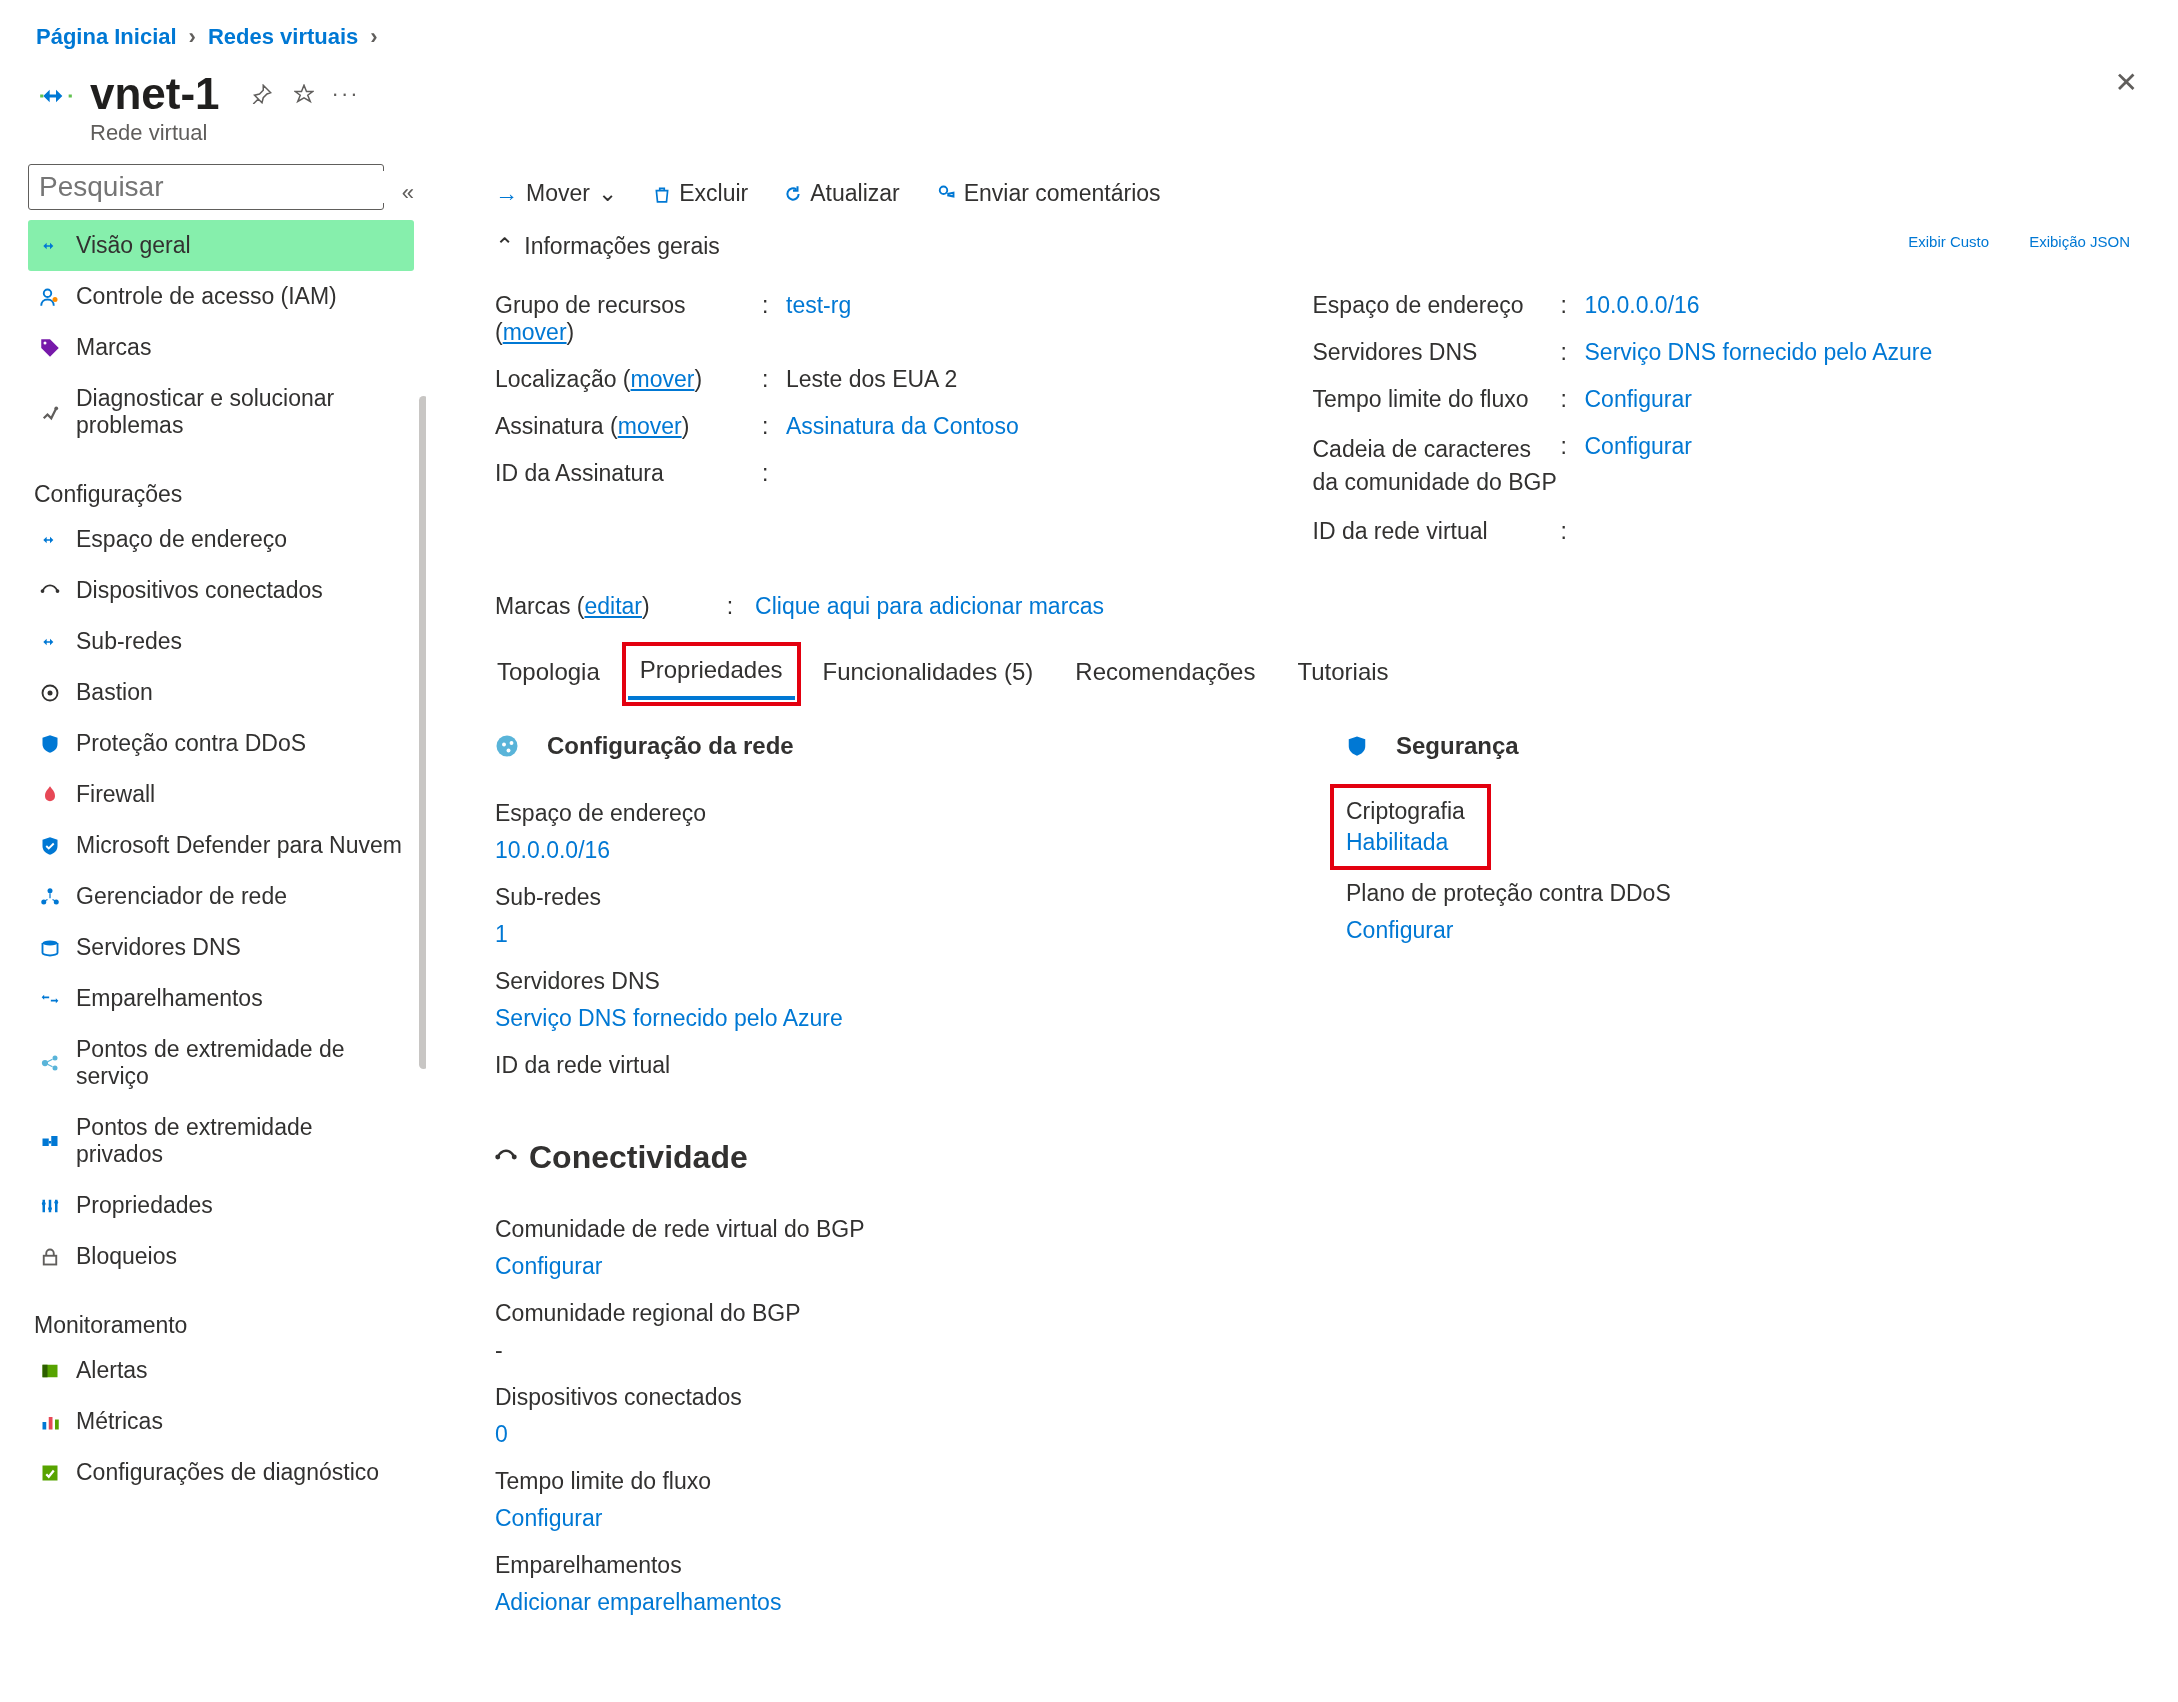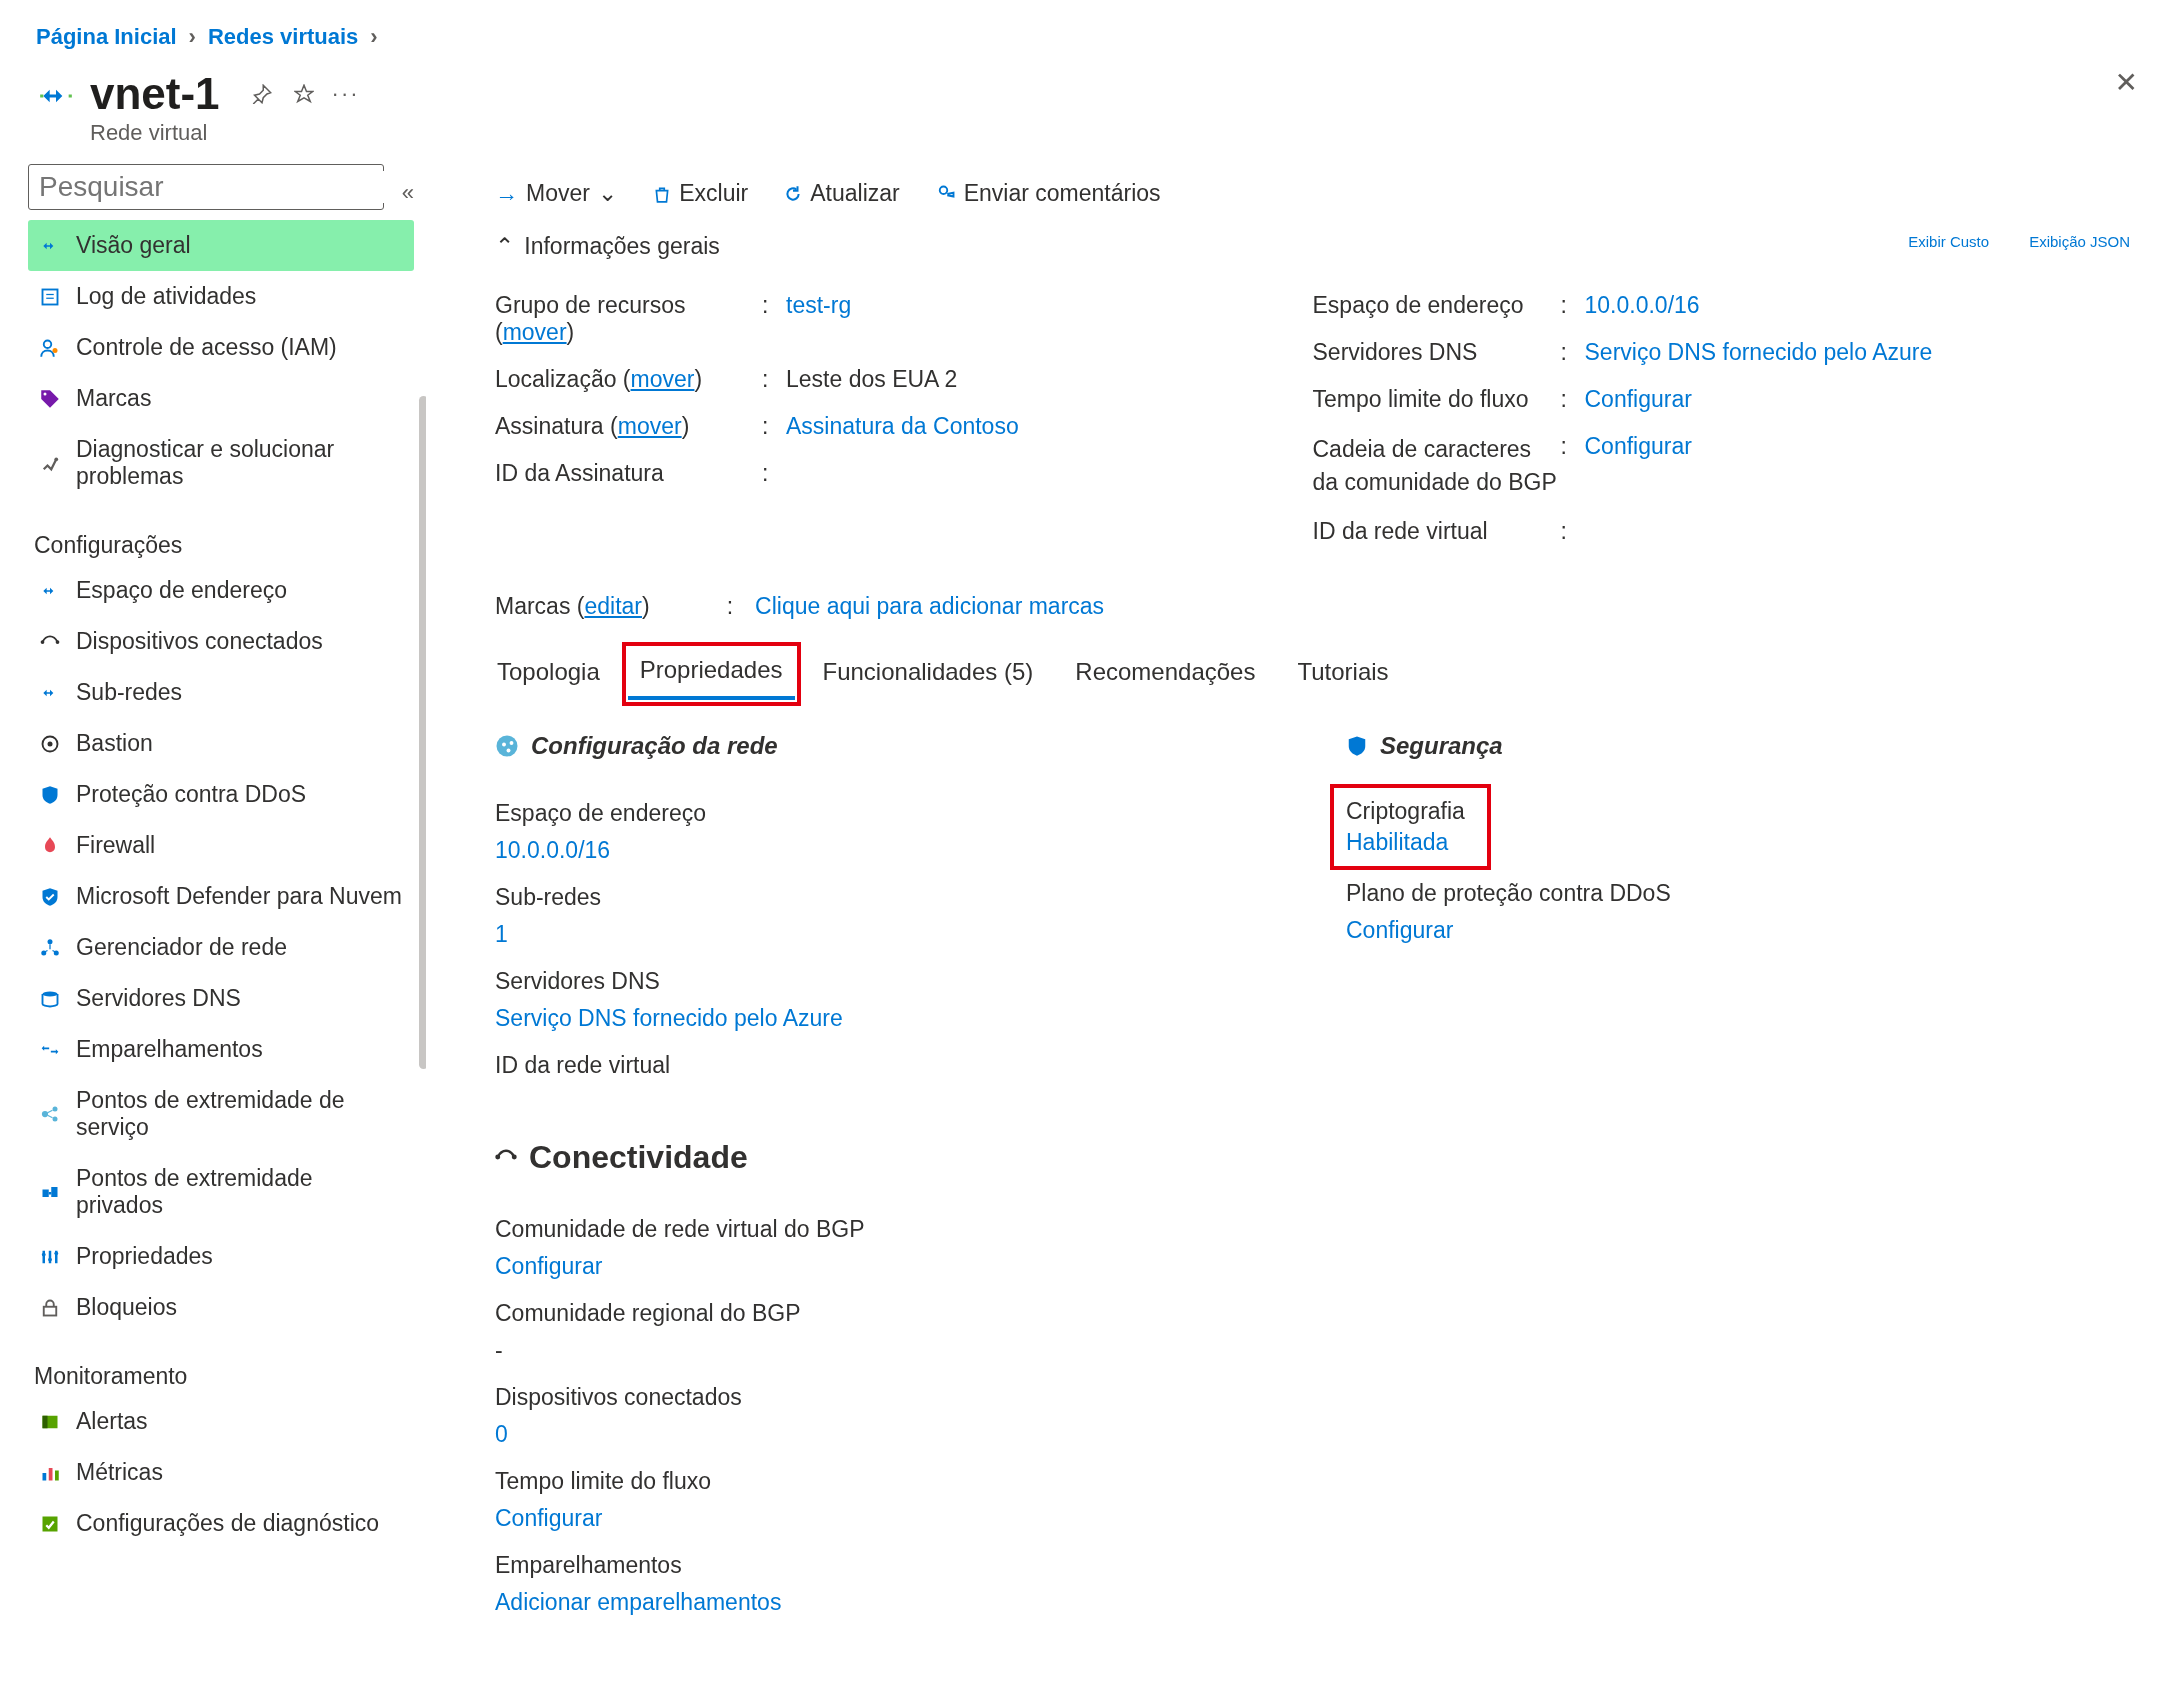--- a/index.html
+++ b/index.html
@@ -119,21 +119,21 @@
   .tabs { display:flex; gap: 38px; border-bottom: none; padding: 6px 0 0 0;}
   .tab { font-size:24px; padding: 10px 2px 14px 2px; cursor:pointer; position:relative;}
   .tab.active { font-weight:400; }
   .tab.active::after {
     content:""; position:absolute; left:0; right:0; bottom:0; height:4px; background:#0078d4;
   }
   .red-box { outline: 4px solid #e3000f; outline-offset: 2px; padding: 8px 12px 12px 12px; margin: 0 -12px;}
 
   .cards { display:flex; gap: 99px; padding-top: 32px;}
   .card-col { flex:1; max-width: 752px;}
-  .card-title { display:flex; align-items:center; gap:12px; font-size:24px; font-weight:600; padding-bottom: 30px; font-style: italic;}
+  .card-title { display:flex; align-items:center; gap:28px; font-size:24px; font-weight:600; padding-bottom: 30px;}
   .field { font-size:23px; padding: 10px 0;}
   .field .lbl { color:#323130; }
   .field .val { color:#0078d4; cursor:pointer; }
   .field .plain { color:#323130;}
 
   .sec-block .red-box { display:inline-block; padding: 6px 20px 6px 10px; margin-left:-10px;}
 
   .conn-title { display:flex; align-items:center; gap:12px; font-size:32px; font-weight:600; padding: 50px 0 30px 0;}
 
   svg { display:block; }
@@ -193,30 +193,20 @@
       <span class="icn">
           <svg width="20" height="20" viewBox="0 0 24 24">
             <path fill="#0078d4" d="M4 12l4-4v3h4V8l4 4-4 4v-3H8v3z"></path>
           </svg>
         </span>
       <span>Visão geral</span>
     </div>
     <div class="nav-item">
       <span class="icn">
           <svg width="20" height="20" viewBox="0 0 16 16">
-            <rect x="2" y="2" width="12" height="12" fill="none" stroke="#0078d4" stroke-width="1.5"></rect>
-            <line x1="5" y1="6" x2="11" y2="6" stroke="#0078d4"></line>
-            <line x1="5" y1="9" x2="11" y2="9" stroke="#0078d4"></line>
-          </svg>
-        </span>
-      <span>Log de atividades</span>
-    </div>
-    <div class="nav-item">
-      <span class="icn">
-          <svg width="20" height="20" viewBox="0 0 16 16">
             <circle cx="6" cy="5" r="3" fill="none" stroke="#0078d4" stroke-width="1.5"></circle>
             <path d="M1 15c0-3 2-5 5-5s5 2 5 5" fill="none" stroke="#0078d4" stroke-width="1.5"></path>
             <circle cx="12" cy="10" r="2" fill="#ff8c00"></circle>
           </svg>
         </span>
       <span>Controle de acesso (IAM)</span>
     </div>
     <div class="nav-item">
       <span class="icn">
           <svg width="20" height="20" viewBox="0 0 16 16">

